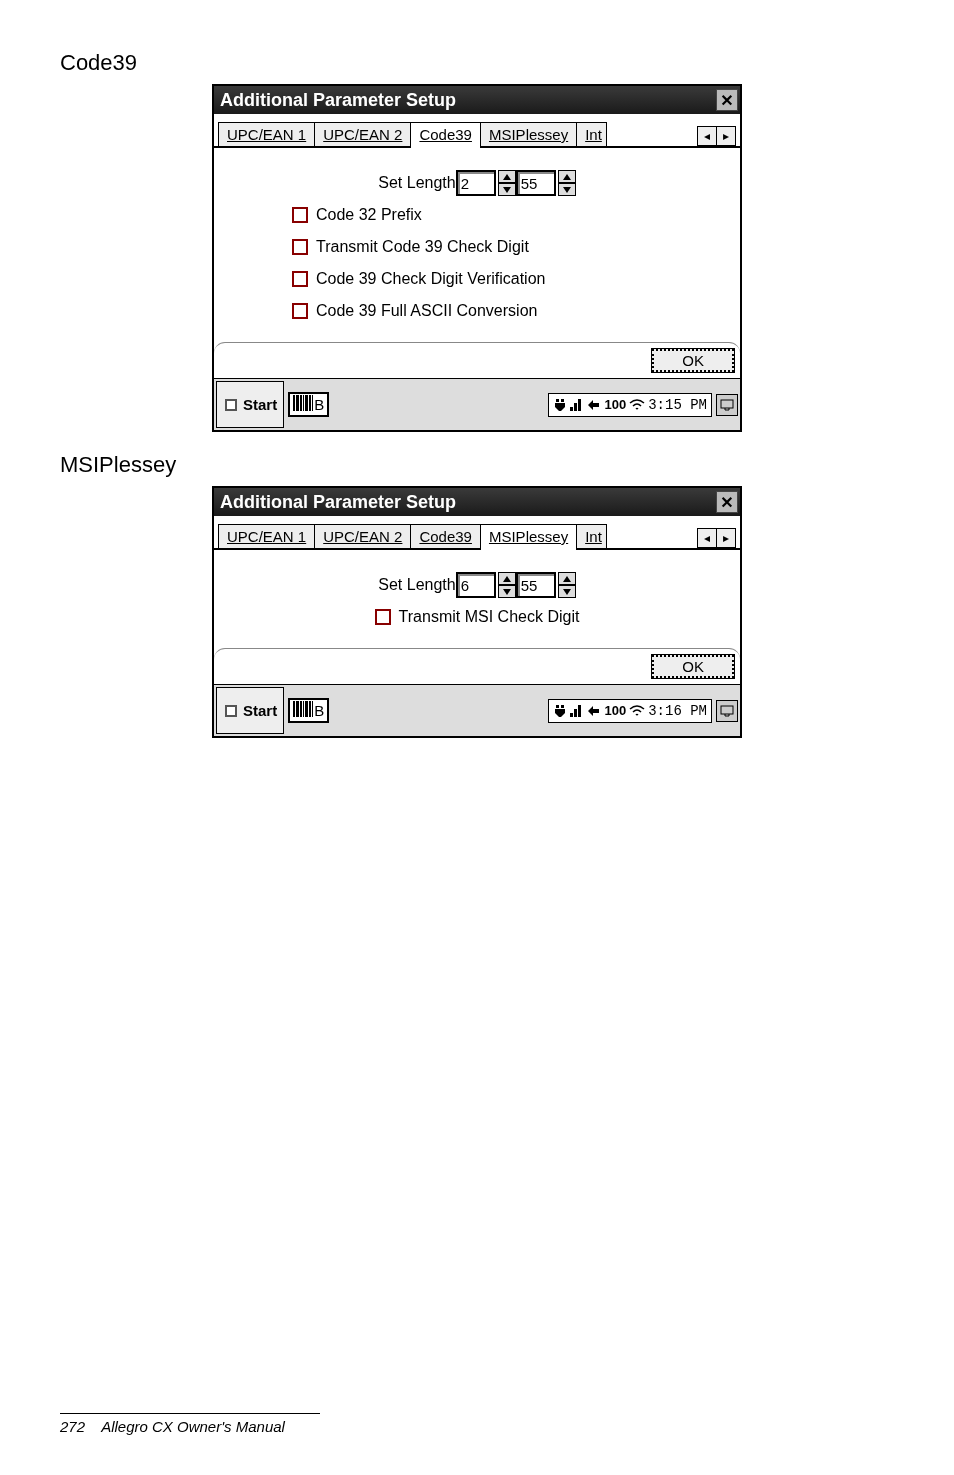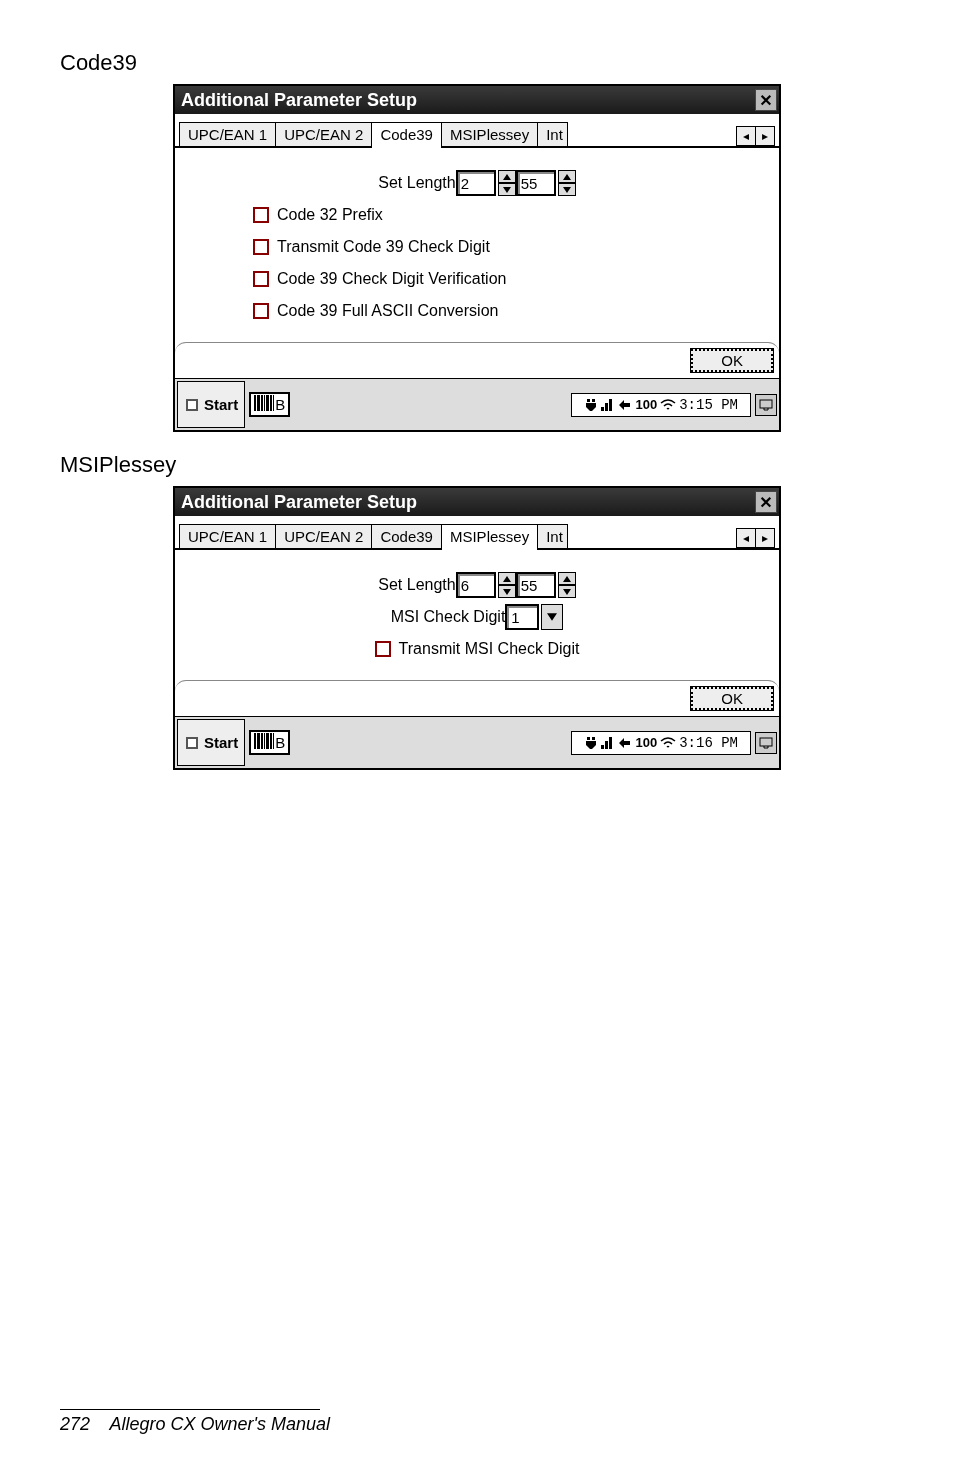--- a/index.html
+++ b/index.html
@@ -11,21 +11,21 @@
     width: 954px;
     height: 1475px;
     position: relative;
     color: #000;
   }
   .section-label {
     font-size: 22px;
     margin: 10px 0 8px 0;
   }
   .window {
-    width: 608px;
+    width: 530px;
     margin: 0 auto 20px auto;
     border: 2px solid #000;
     background: #fff;
     display: flex;
     flex-direction: column;
   }
   .titlebar {
     background: linear-gradient(#3a3a3a,#1a1a1a);
     color: #fff;
     display: flex;
@@ -53,20 +53,21 @@
     background:#fff;
   }
   .tab {
     border: 1px solid #000;
     border-bottom: none;
     padding: 3px 8px;
     font-size: 15px;
     background:#eee;
     margin-right:-1px;
     white-space: nowrap;
+    text-decoration: underline;
   }
   .tab.active {
     background:#fff;
     position: relative;
     top: 2px;
     padding-bottom:5px;
     font-weight: normal;
   }
   .tab.partial { padding-right:4px; }
   .tab-scroll {
@@ -157,21 +158,21 @@
     border:2px solid #000;
     background:#fff;
     padding:1px 3px;
     display:flex; align-items:center;
   }
   .tray {
     margin-left:auto;
     border:1px solid #000;
     background:#fff;
     display:flex; align-items:center; gap:3px;
-    padding:1px 12px;
+    padding:1px 4px;
     height:24px;
   }
   .tray-time { font-size:14px;font-family:Liberation Mono, monospace; }
   .tray-end {
     border:1px solid #000;
     width:22px; height:22px;
     display:flex;align-items:center;justify-content:center;
     background:#ccc;
   }
   .select {
@@ -196,21 +197,21 @@
     bottom:40px;
     left:60px; right:60px;
   }
   .footer-line {
     border-top:1px solid #000;
     width:260px;
     margin-bottom:4px;
   }
   .footer-text {
     font-style: italic;
-    font-size:18px;
+    font-size:15px;
   }
   .barcode { display:inline-block; }
   .barcode span {
     display:inline-block; width:2px; background:#000; height:16px; margin-right:1px;
   }
   .barcode span:nth-child(2){width:3px}
   .barcode span:nth-child(4){width:1px}
   .barcode span:nth-child(5){width:3px}
   .barcode span:nth-child(7){width:1px}
 </style>
@@ -394,31 +395,20 @@
             </div>
           <div class="sb">
               <svg viewBox="0 0 8 6">
                 <polygon points="0,0 8,0 4,6" fill="#000"></polygon>
               </svg>
             </div>
         </div>
       </div>
     </div>
     <div class="row">
-      <span>MSI Check Digit</span>
-      <div class="select">
-        <input style="width: 34px;" value="1">
-        <div class="dd">
-            <svg viewBox="0 0 8 6" width="10" height="8">
-              <polygon points="0,0 8,0 4,6" fill="#000"></polygon>
-            </svg>
-          </div>
-      </div>
-    </div>
-    <div class="row">
         <label class="checkbox">
           <span class="cb"></span>
           <span>Transmit MSI Check Digit</span>
         </label>
       </div>
   </div>
   <div class="okbar">
     <div class="okbtn">OK</div>
   </div>
   <div class="taskbar">

